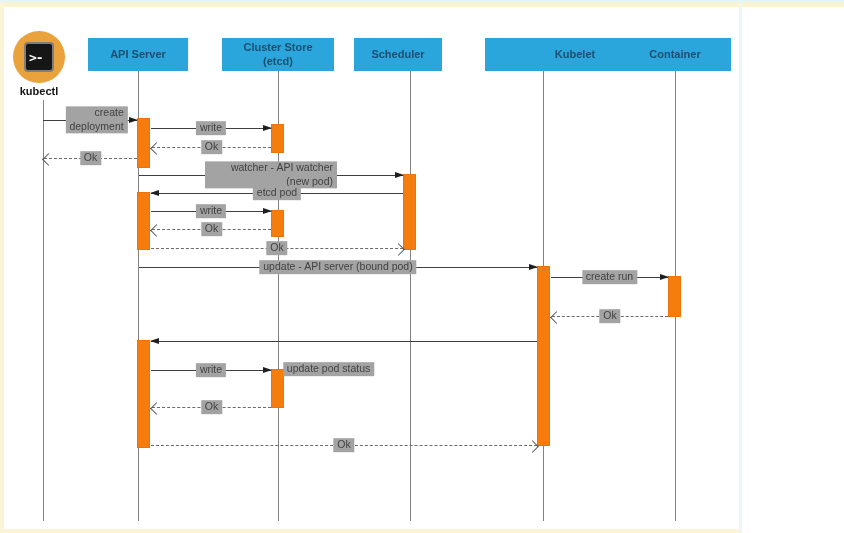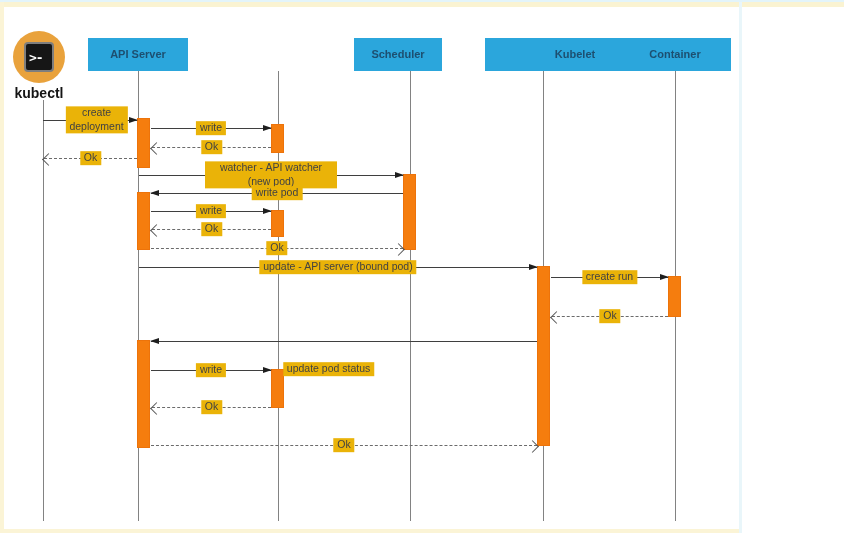--- a/index.html
+++ b/index.html
@@ -30,33 +30,33 @@
     position:absolute;left:13px;top:31px;width:52px;height:52px;border-radius:50%;
     background:#e9a23c;z-index:2;display:flex;align-items:center;justify-content:center;
   }
   .kubectl-term{
     width:30px;height:30px;background:#161616;border:2px solid #7e7e7e;border-radius:4px;
     display:flex;align-items:center;justify-content:flex-start;padding-left:3px;box-sizing:border-box;
   }
   .kubectl-glyph{color:#ffffff;font-family:"DejaVu Sans Mono",monospace;font-weight:bold;font-size:13px;letter-spacing:-1px;}
   .kubectl-label{
     position:absolute;left:8px;top:85px;width:62px;text-align:center;
-    font-size:14px;font-weight:bold;color:#141414;z-index:2;
+    font-size:11px;font-weight:bold;color:#141414;z-index:2;
   }
 
   
   .act{position:absolute;width:13px;background:#f57d0e;border:1px solid #ed730a;box-sizing:border-box;z-index:3;}
 
   
   .msg{position:absolute;height:0;border-top:1px solid #3f3f3f;z-index:4;}
   .msg.dashed{border-top:1px dashed #6b6b6b;text-decoration:underline;}
   .msg .lbl{
     position:absolute;left:50%;top:-1px;transform:translate(-50%,-50%);
-    background:#eab308;padding:0 4px;font-size:10.5px;color:#424242;
-    white-space:pre-line;line-height:1.3;text-align:center;
+    background:#a3a3a3;padding:0 4px;font-size:10.5px;color:#424242;
+    white-space:pre-line;line-height:1.3;text-align:right;
   }
   .ah{position:absolute;width:0;height:0;}
   .ah.tri-right{right:-1px;top:-4px;border-left:9px solid #1e1e1e;border-top:3.5px solid transparent;border-bottom:3.5px solid transparent;}
   .ah.tri-left{left:-1px;top:-4px;border-right:9px solid #1e1e1e;border-top:3.5px solid transparent;border-bottom:3.5px solid transparent;}
   .ah.open-right{right:0;top:-4.5px;width:8px;height:8px;border:0;border-top:1.5px solid #565656;border-right:1.5px solid #565656;transform:rotate(45deg);}
   .ah.open-left{left:0;top:-4.5px;width:8px;height:8px;border:0;border-top:1.5px solid #565656;border-left:1.5px solid #565656;transform:rotate(-45deg);}
 </style>
 </head>
 <body>
 
@@ -76,20 +76,22 @@
   <div class="ll" style="left:675px;top:71px;height:450px;"></div>
 
   <div class="kubectl-circle">
     <div class="kubectl-term">
       <span class="kubectl-glyph">&gt;-</span>
     </div>
   </div>
   <div class="kubectl-label">kubectl</div>
 
   <div class="actor" style="left:88px;width:100px;">API Server</div>
+  <div class="actor" style="left:222px;width:112px;">Cluster Store
+(etcd)</div>
   <div class="actor" style="left:354px;width:88px;">Scheduler</div>
   <div class="actor" style="left:485px;width:114px;padding-left:33px;">Kubelet</div>
   <div class="actor" style="left:619px;width:112px;">Container</div>
 
   <div class="act" style="left:137px;top:118px;height:50px;"></div>
   <div class="act" style="left:271px;top:124px;height:29px;"></div>
   <div class="act" style="left:403px;top:174px;height:76px;"></div>
   <div class="act" style="left:137px;top:192px;height:58px;"></div>
   <div class="act" style="left:271px;top:210px;height:27px;"></div>
   <div class="act" style="left:537px;top:266px;height:180px;"></div>
@@ -117,21 +119,21 @@
     <span class="lbl">Ok</span>
     <span class="ah open-left"></span>
   </div>
 
   <div class="msg" style="left:139px;top:175px;width:264px;">
     <span class="lbl">watcher - API watcher (new pod)</span>
     <span class="ah tri-right"></span>
   </div>
 
   <div class="msg" style="left:151px;top:193px;width:252px;">
-    <span class="lbl">write pod</span>
+    <span class="lbl">etcd pod</span>
     <span class="ah tri-left"></span>
   </div>
 
   <div class="msg" style="left:151px;top:211px;width:120px;">
     <span class="lbl">write</span>
     <span class="ah tri-right"></span>
   </div>
 
   <div class="msg dashed" style="left:152px;top:229px;width:119px;">
     <span class="lbl">Ok</span>

